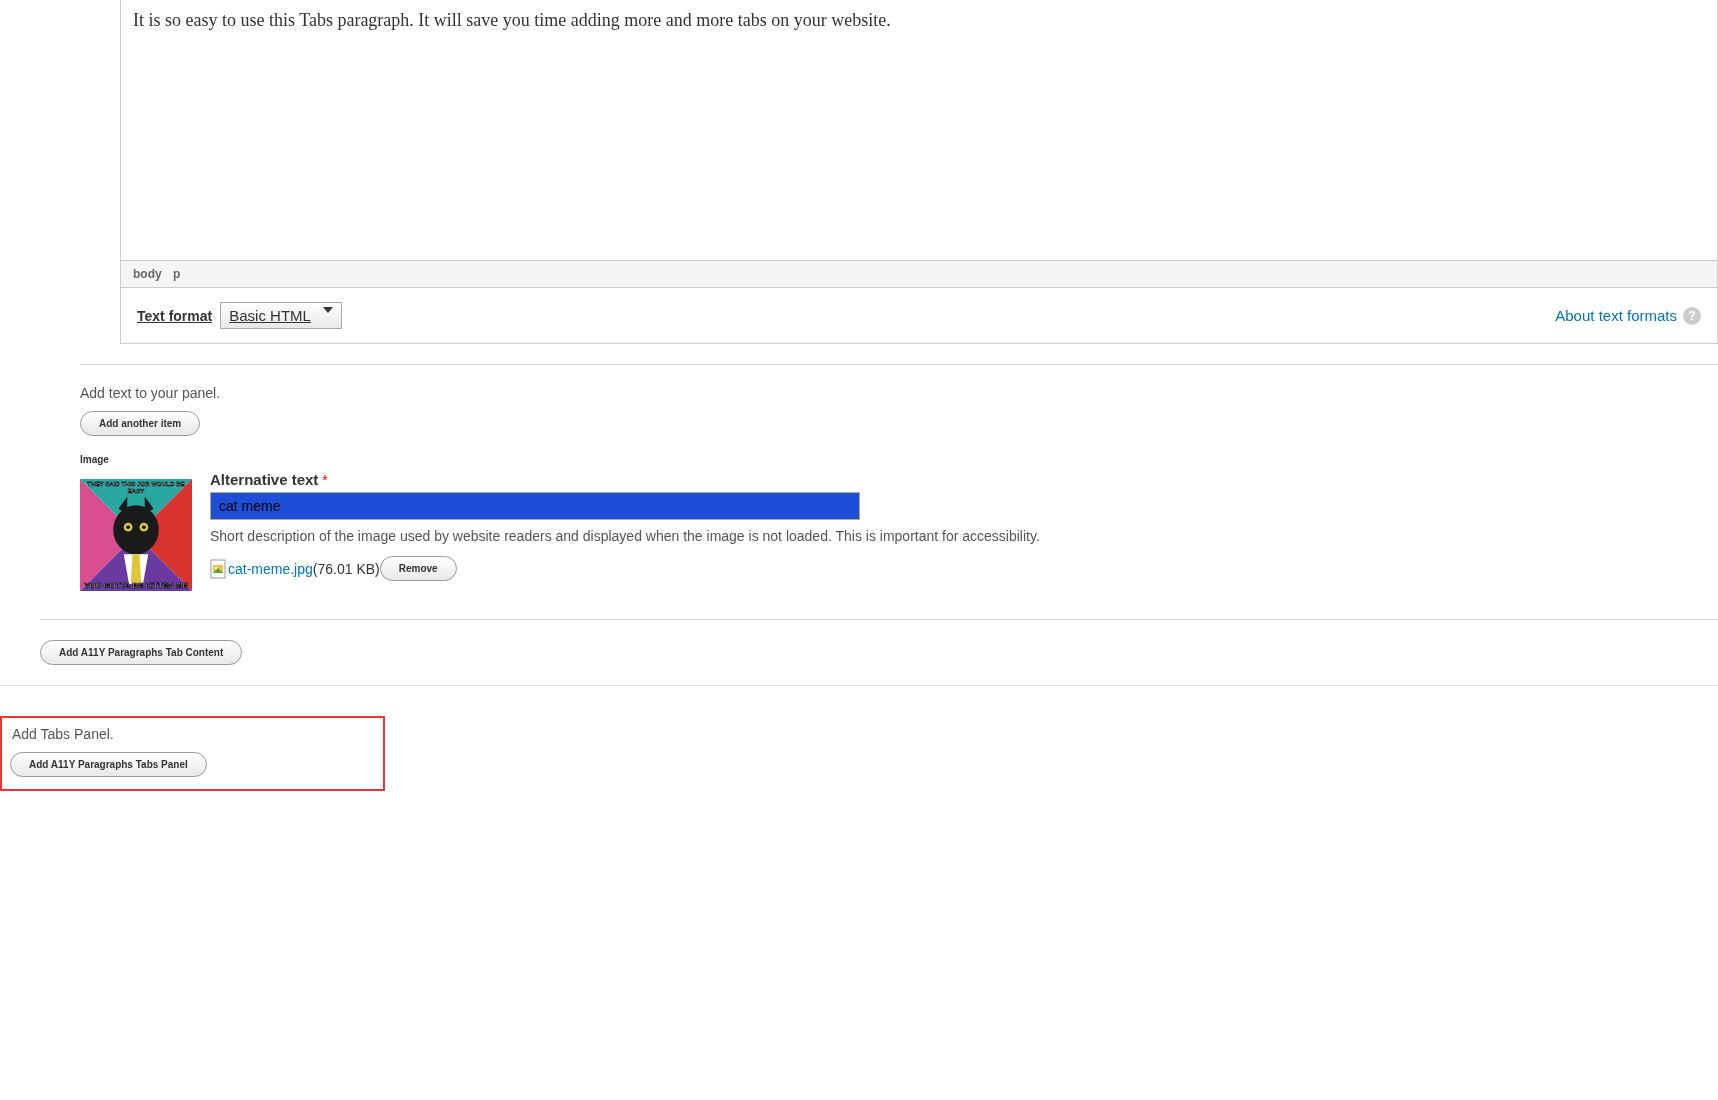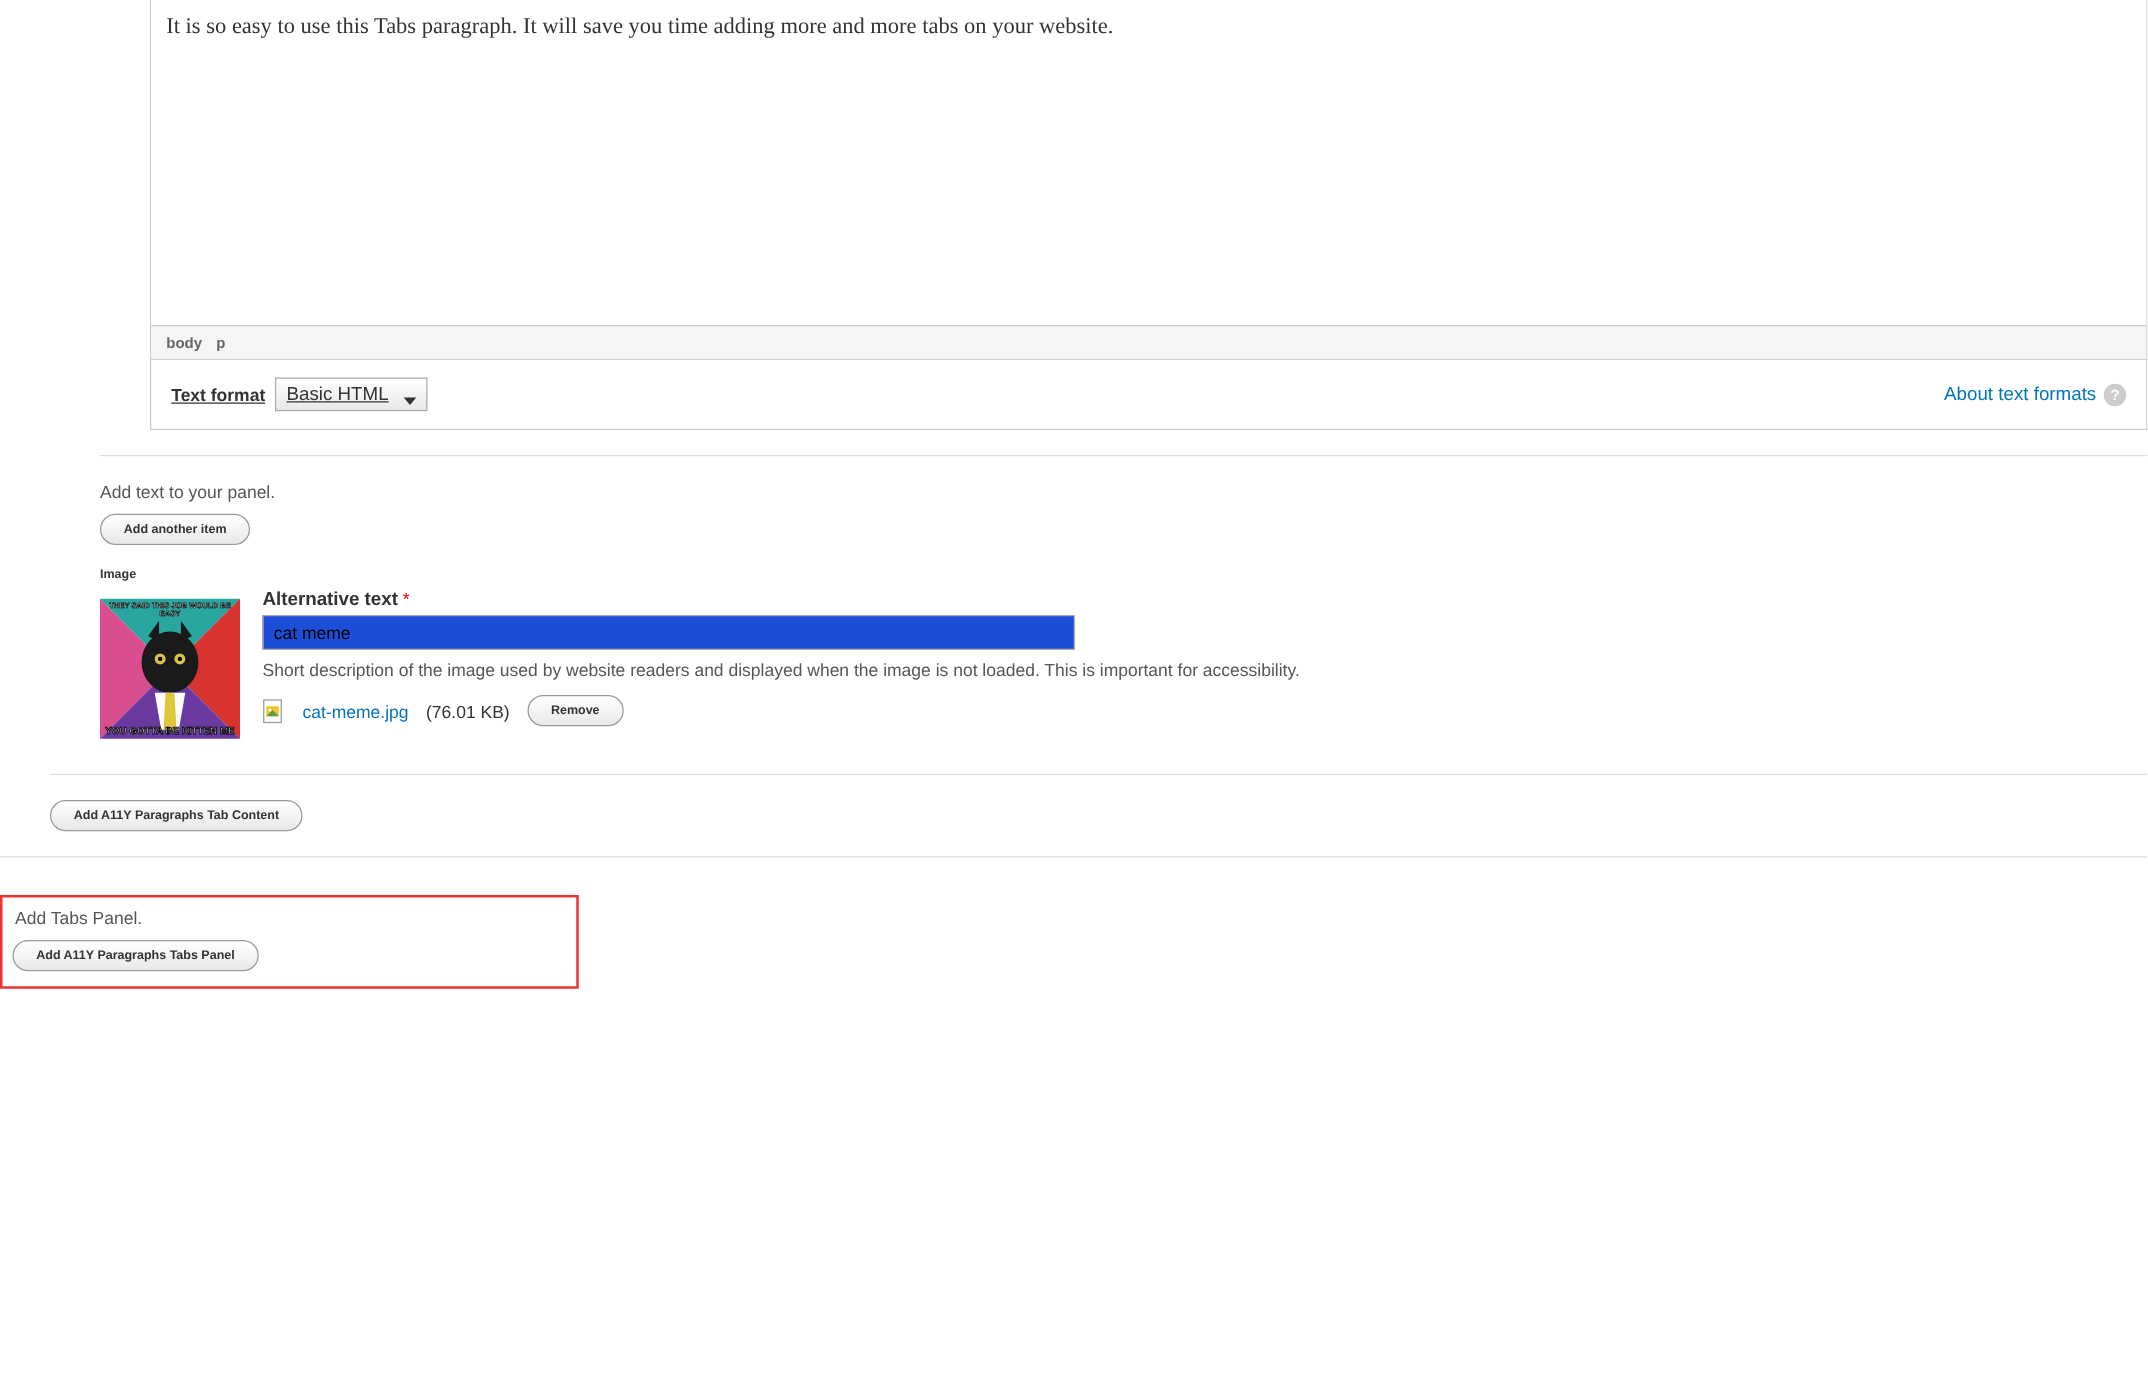--- a/index.html
+++ b/index.html
@@ -44,21 +44,21 @@
     border-top: none;
     display: flex;
     align-items: center;
     justify-content: space-between;
     padding: 14px 16px;
   }
   .format-left { display: flex; align-items: center; gap: 8px; text-decoration: underline; }
   .format-label { font-weight: bold; }
   .select-wrap {
     display: inline-flex;
-    align-items: flex-end;
+    align-items: flex-start;
     border: 1px solid #aaa;
     background: linear-gradient(#fff,#e8e8e8);
     padding: 4px 8px;
     font-size: 15px;
     gap: 12px;
   }
   .caret-down {
     width: 0; height: 0;
     border-left: 5px solid transparent;
     border-right: 5px solid transparent;
@@ -108,32 +108,32 @@
   .text-input {
     width: 650px; max-width:100%;
     padding: 5px 8px;
     border:1px solid #aaa;
     font-size:14px;
     margin-top:4px;
     background:#1d4ed8;
   }
   .desc { color:#555; margin-top:8px; font-size:14px; }
 
-  .file-row { display:flex; align-items:center; gap:14px; margin-top:12px; }
+  .file-row { display:flex; align-items:center; margin-top:12px; }
   .file-icon {
     width:18px; height:20px; display:inline-block;
   }
   .file-link { color:#0074bd; text-decoration:none; }
   .file-size { color:#333; }
 
   .bottom-highlight {
     border: 2px solid #e33;
     padding: 8px 8px 12px 8px;
     margin-top: 30px;
-    width: 463px;
+    width: 385px;
   }
   .bottom-highlight .hint2 { color:#555; margin:0 0 10px 2px; }
 </style>
 </head>
 <body>
 
 <div class="page">
 
   <div class="indent-2">
     <div class="editor-wrap">

